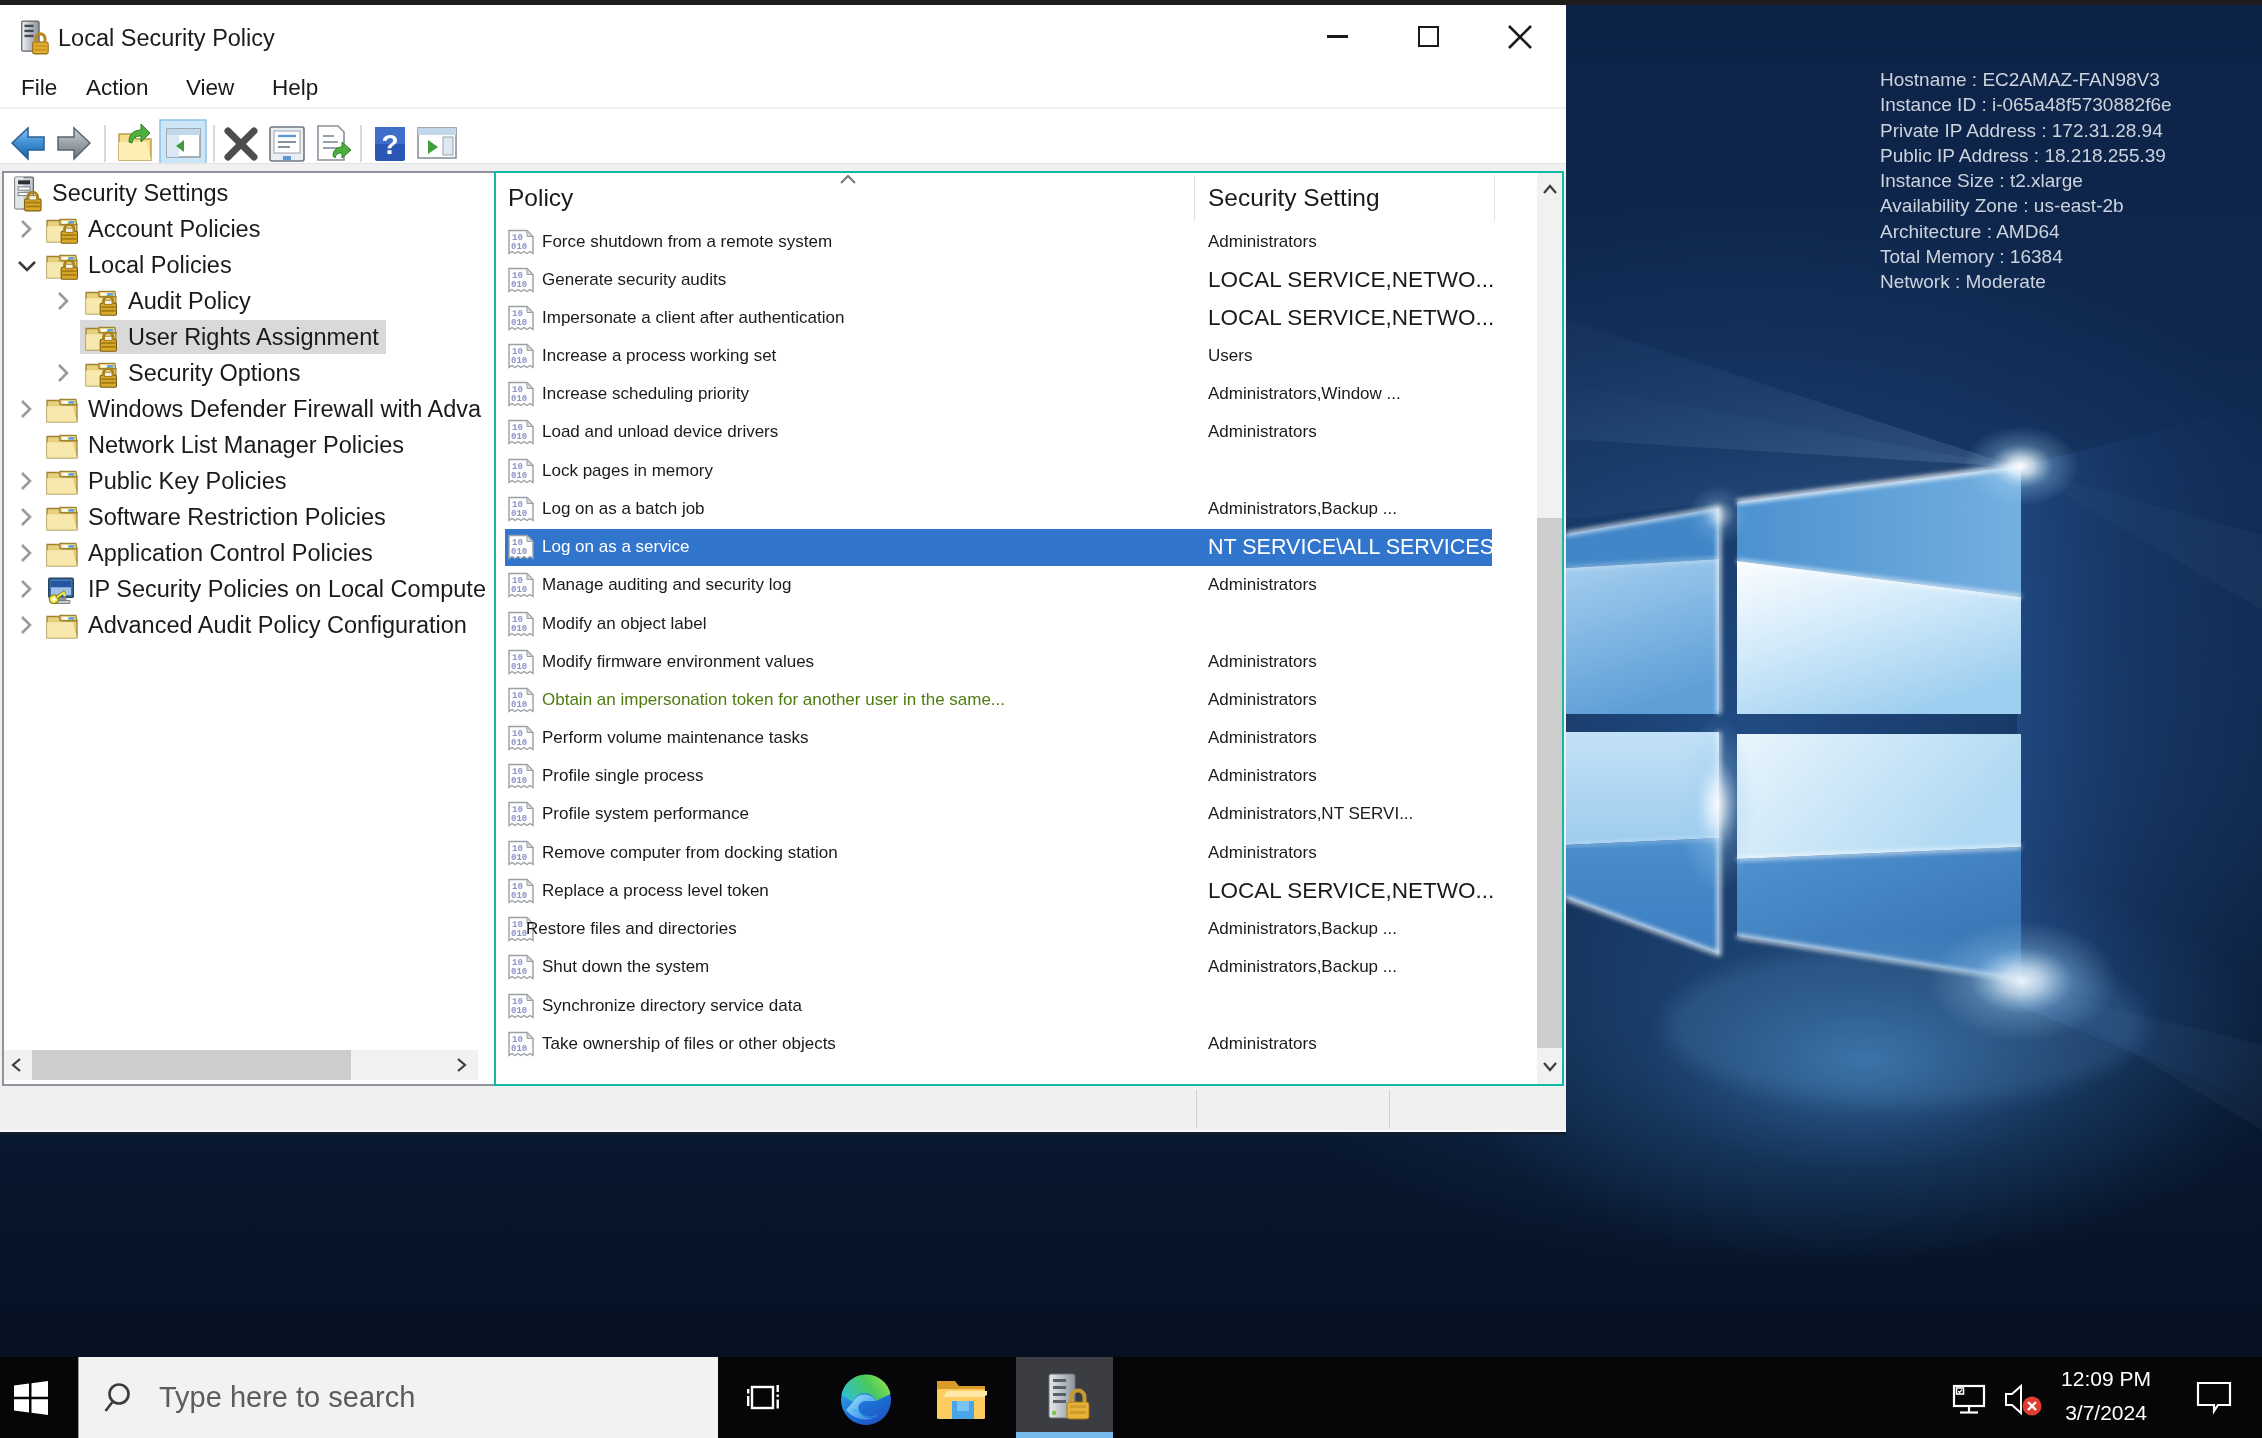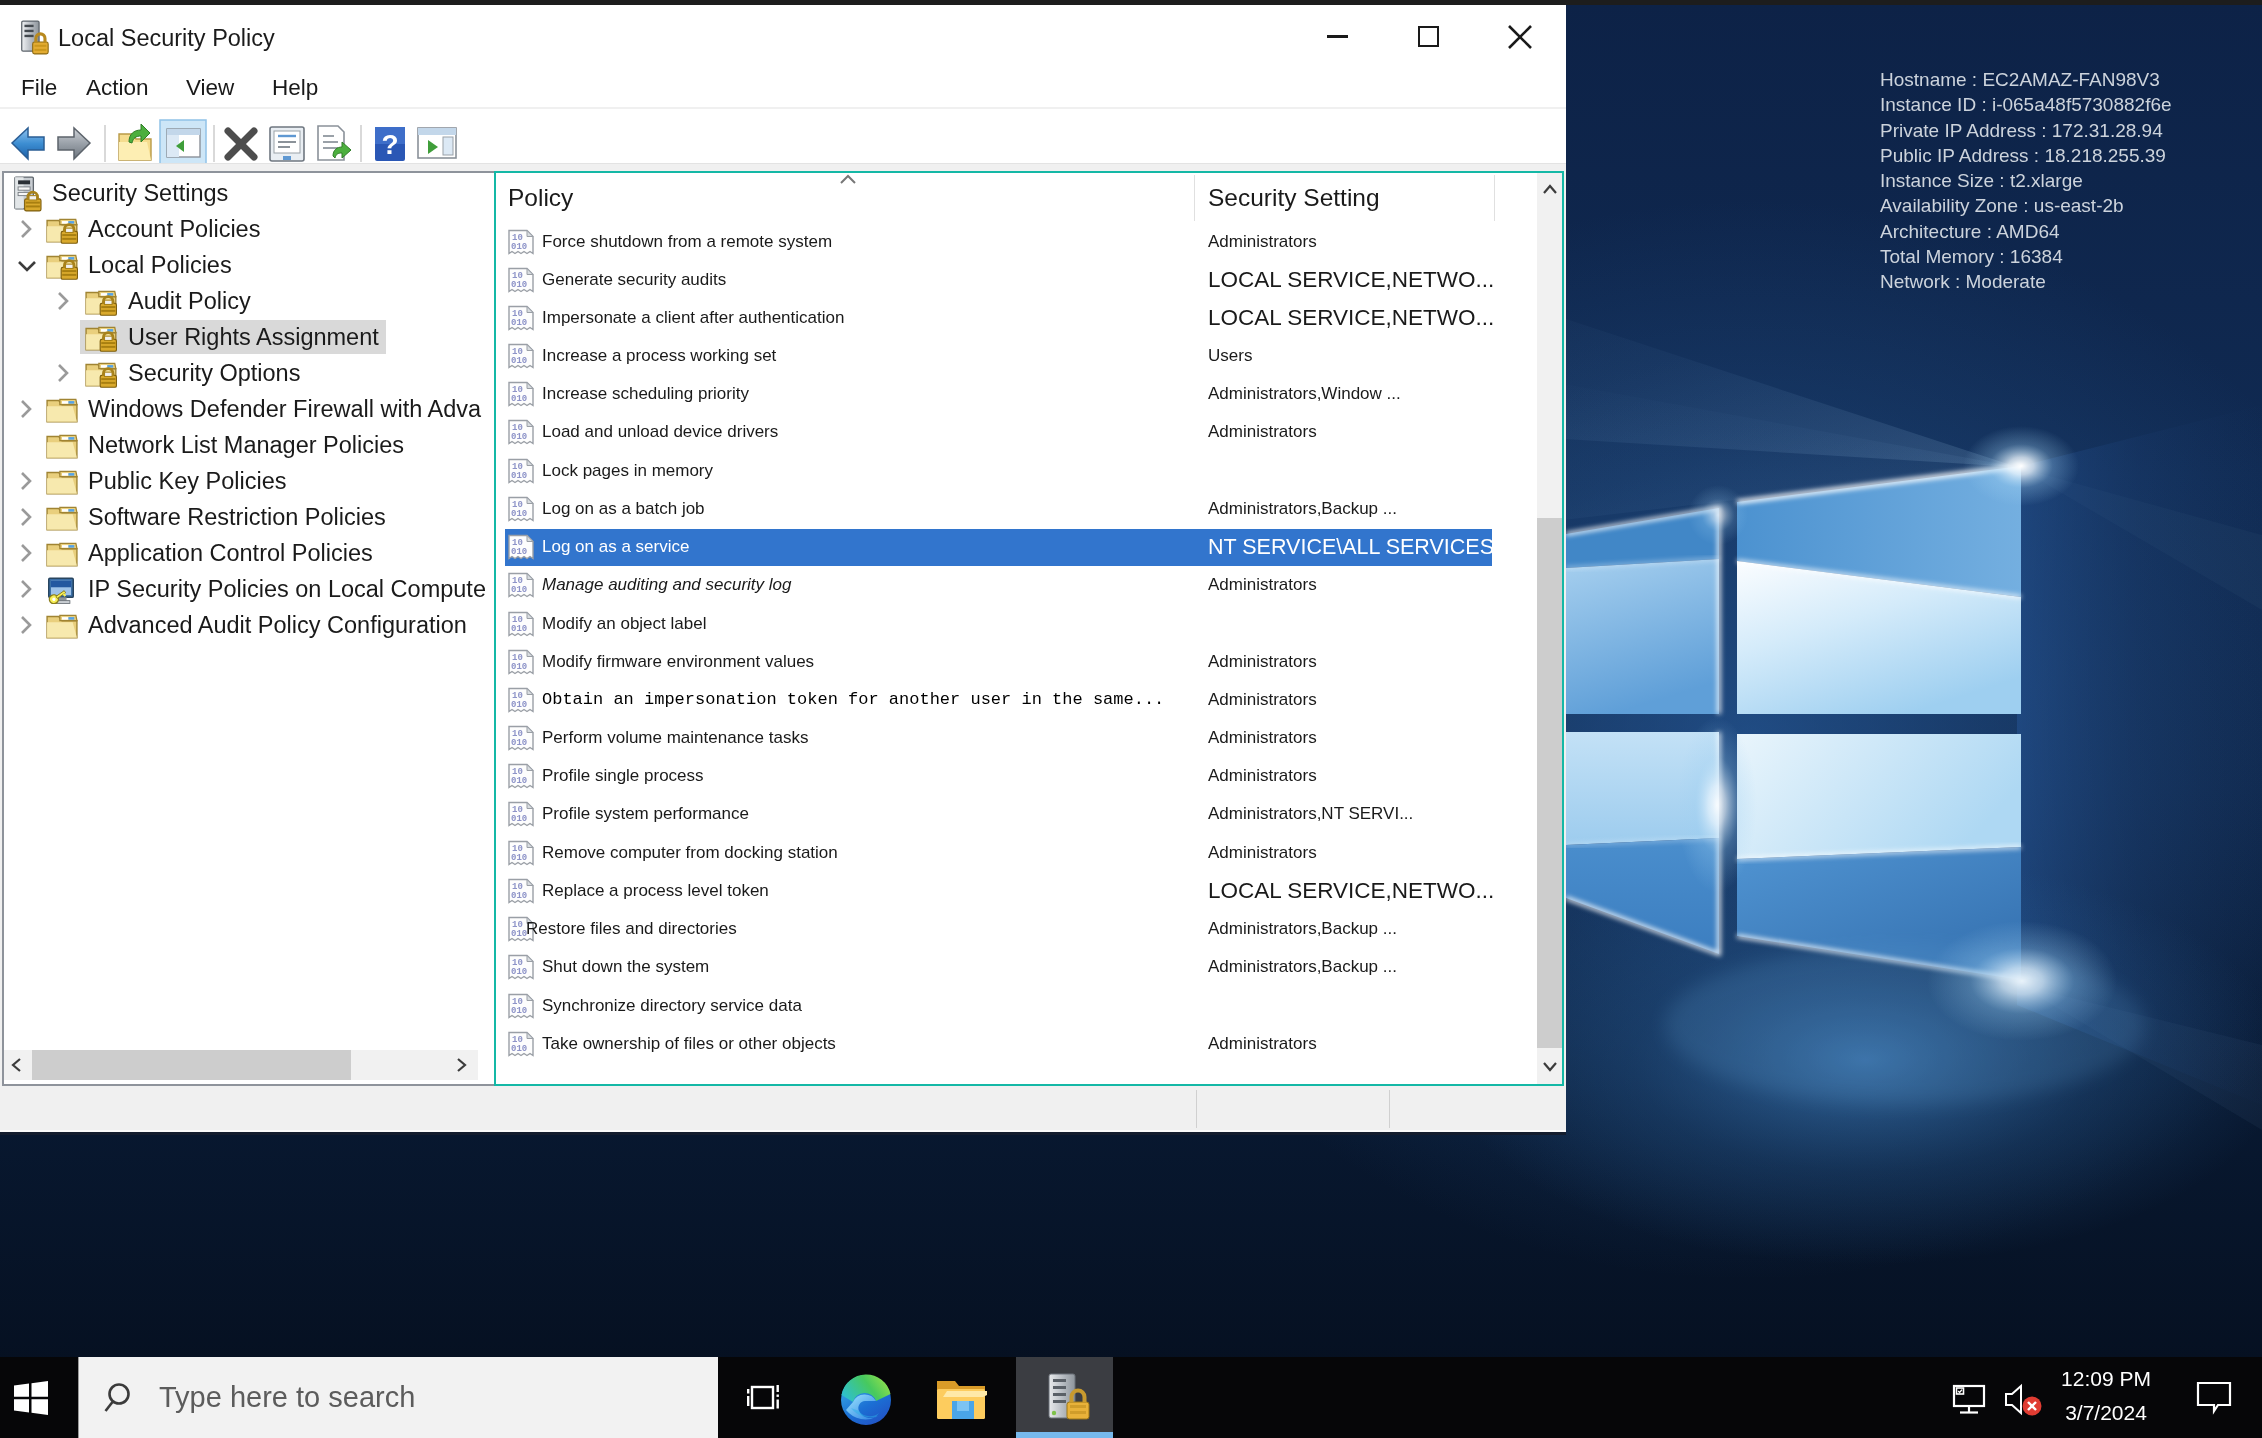--- a/index.html
+++ b/index.html
@@ -443,35 +443,35 @@
     <div class="listrow" style="left:712px;top:317px;color:#1a1a1a;">Administrators,Backup ...</div>
     <div class="abs" style="left:9px;top:356px;width:987px;height:37px;background:#3275cd;"></div>
     <svg class="abs" style="left:12px;top:361px" width="26" height="26" viewBox="0 0 26 25">
           <use href="#sym-doc"></use>
         </svg>
     <div class="listrow" style="left:46px;top:355px;color:#ffffff;">Log on as a service</div>
     <div class="listrow" style="left:712px;top:355px;color:#ffffff;font-size:21.5px;">NT SERVICE\ALL SERVICES</div>
     <svg class="abs" style="left:12px;top:399px" width="26" height="26" viewBox="0 0 26 25">
           <use href="#sym-doc"></use>
         </svg>
-    <div class="listrow" style="left:46px;top:393px;color:#1a1a1a;font-style:italic;">Manage auditing and security log</div>
+    <div class="listrow" style="left:46px;top:393px;color:#1a1a1a;">Manage auditing and security log</div>
     <div class="listrow" style="left:712px;top:393px;color:#1a1a1a;">Administrators</div>
     <svg class="abs" style="left:12px;top:438px" width="26" height="26" viewBox="0 0 26 25">
           <use href="#sym-doc"></use>
         </svg>
     <div class="listrow" style="left:46px;top:432px;color:#1a1a1a;">Modify an object label</div>
     <svg class="abs" style="left:12px;top:476px" width="26" height="26" viewBox="0 0 26 25">
           <use href="#sym-doc"></use>
         </svg>
     <div class="listrow" style="left:46px;top:470px;color:#1a1a1a;">Modify firmware environment values</div>
     <div class="listrow" style="left:712px;top:470px;color:#1a1a1a;">Administrators</div>
     <svg class="abs" style="left:12px;top:514px" width="26" height="26" viewBox="0 0 26 25">
           <use href="#sym-doc"></use>
         </svg>
-    <div class="listrow" style="left:46px;top:508px;color:#000000;font-family:Liberation Mono, monospace;">Obtain an impersonation token for another user in the same...</div>
+    <div class="listrow" style="left:46px;top:508px;color:#4d7c0f;">Obtain an impersonation token for another user in the same...</div>
     <div class="listrow" style="left:712px;top:508px;color:#1a1a1a;">Administrators</div>
     <svg class="abs" style="left:12px;top:552px" width="26" height="26" viewBox="0 0 26 25">
           <use href="#sym-doc"></use>
         </svg>
     <div class="listrow" style="left:46px;top:546px;color:#1a1a1a;">Perform volume maintenance tasks</div>
     <div class="listrow" style="left:712px;top:546px;color:#1a1a1a;">Administrators</div>
     <svg class="abs" style="left:12px;top:590px" width="26" height="26" viewBox="0 0 26 25">
           <use href="#sym-doc"></use>
         </svg>
     <div class="listrow" style="left:46px;top:584px;color:#1a1a1a;">Profile single process</div>

